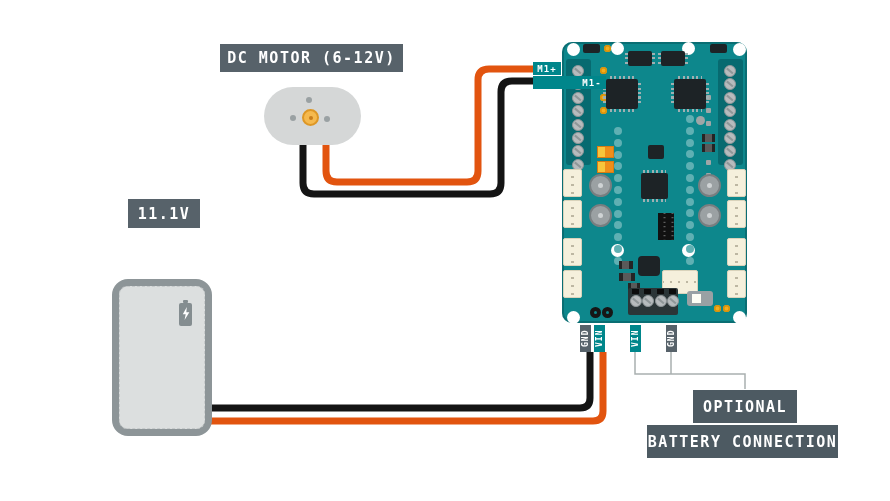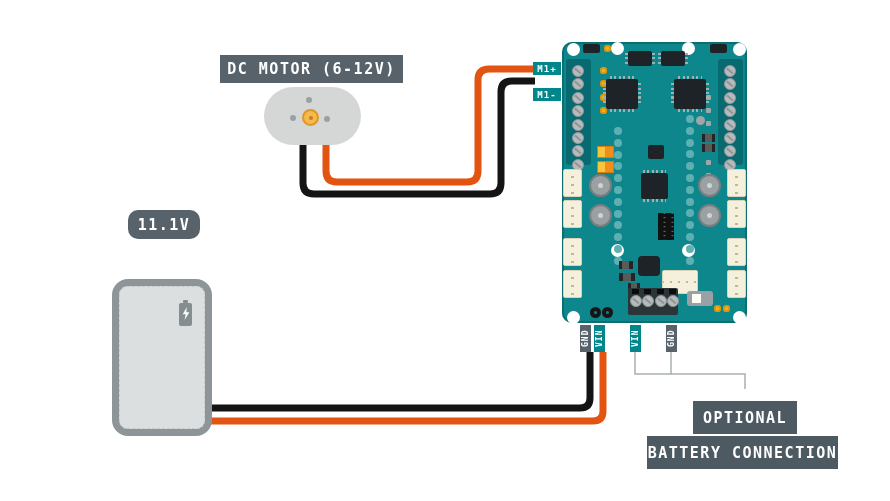--- a/index.html
+++ b/index.html
@@ -2,21 +2,21 @@
 <html><head>
 <meta charset="utf-8">
 <style>
   html,body{margin:0;padding:0;background:#fff;}
   .canvas{position:relative;width:890px;height:501px;background:#ffffff;overflow:hidden;
           font-family:"DejaVu Sans Mono","Liberation Mono",monospace;}
   .wires{position:absolute;left:0;top:0;width:890px;height:501px;}
 
   
   .callout{position:absolute;color:#fff;font-weight:bold;font-size:15px;letter-spacing:1.5px;
-           display:flex;align-items:center;justify-content:center;white-space:nowrap;margin-top:11px;}
+           display:flex;align-items:center;justify-content:center;white-space:nowrap;}
   .slate{background:#57626a;}
   .slate-dark{background:#4d5a62;}
 
   
   .hlabel{position:absolute;width:28px;height:13px;background:#00868b;color:#fff;
           font-weight:bold;font-size:9px;letter-spacing:1px;
           display:flex;align-items:center;justify-content:center;}
   .vlabel{position:absolute;width:11px;height:27px;color:#fff;font-weight:bold;font-size:8px;
           letter-spacing:1px;writing-mode:vertical-rl;transform:rotate(180deg);
           display:flex;align-items:center;justify-content:center;}
@@ -86,21 +86,21 @@
 
   <svg class="wires" viewBox="0 0 890 501">
     <path d="M 303 141 L 303 183 Q 303 194 314 194 L 490 194 Q 501 194 501 183 L 501 92 Q 501 81 512 81 L 535 81" fill="none" stroke="#141414" stroke-width="7"></path>
     <path d="M 326 141 L 326 171 Q 326 182 337 182 L 467 182 Q 478 182 478 171 L 478 80 Q 478 69 489 69 L 535 69" fill="none" stroke="#e2540f" stroke-width="7"></path>
     <path d="M 205 408 L 580 408 Q 590 408 590 398 L 590 352" fill="none" stroke="#141414" stroke-width="7"></path>
     <path d="M 205 421 L 593 421 Q 603 421 603 411 L 603 352" fill="none" stroke="#e2540f" stroke-width="7"></path>
     <path d="M 635 352 L 635 374 L 745 374 L 745 389 M 671 352 L 671 374" fill="none" stroke="#a9b0b0" stroke-width="1.5"></path>
   </svg>
 
   <div class="callout slate" style="left:220px;top:44px;width:183px;height:28px;">DC MOTOR (6-12V)</div>
-  <div class="callout slate" style="left:128px;top:199px;width:72px;height:29px;border-radius:10px;">11.1V</div>
+  <div class="callout slate" style="left:128px;top:199px;width:72px;height:29px;">11.1V</div>
   <div class="callout slate-dark" style="left:647px;top:425px;width:191px;height:33px;">BATTERY CONNECTION</div>
   <div class="callout slate-dark" style="left:693px;top:390px;width:104px;height:33px;">OPTIONAL</div>
 
   <div class="motor">
     <div class="dot dot-gray" style="left:42px;top:10px;"></div>
     <div class="dot dot-gray" style="left:26px;top:28px;"></div>
     <div class="dot dot-gray" style="left:60px;top:29px;"></div>
     <div class="dot dot-hub"></div>
   </div>
 
@@ -232,18 +232,18 @@
       <div class="slot" style="left: 107.2px; top: 247px; width: 7px; height: 5px;"></div>
       <div class="screw" style="left: 105.2px; top: 253px; width: 12px; height: 12px;"></div>
       <div class="switch" style="left: 125px; top: 249px; width: 26px; height: 15px;"></div>
       <div class="led" style="left: 152px; top: 263px; width: 7px; height: 7px;"></div>
       <div class="led" style="left: 161px; top: 263px; width: 7px; height: 7px;"></div>
       <div class="bdot" style="left: 28px; top: 265px; width: 11px; height: 11px;"></div>
       <div class="bdot" style="left: 40px; top: 265px; width: 11px; height: 11px;"></div>
     </div>
 
   <div class="hlabel" style="left:533px;top:62px;">M1+</div>
-  <div class="hlabel" style="left:533px;top:88px;">M1-</div>
+  <div class="hlabel" style="left:533px;top:76px;padding-left:45px;">M1-</div>
   <div class="vlabel gnd" style="left:580px;top:325px;">GND</div>
   <div class="vlabel vin" style="left:594px;top:325px;">VIN</div>
   <div class="vlabel vin" style="left:630px;top:325px;">VIN</div>
   <div class="vlabel gnd" style="left:666px;top:325px;">GND</div>
 </div>
 
 </body></html>

